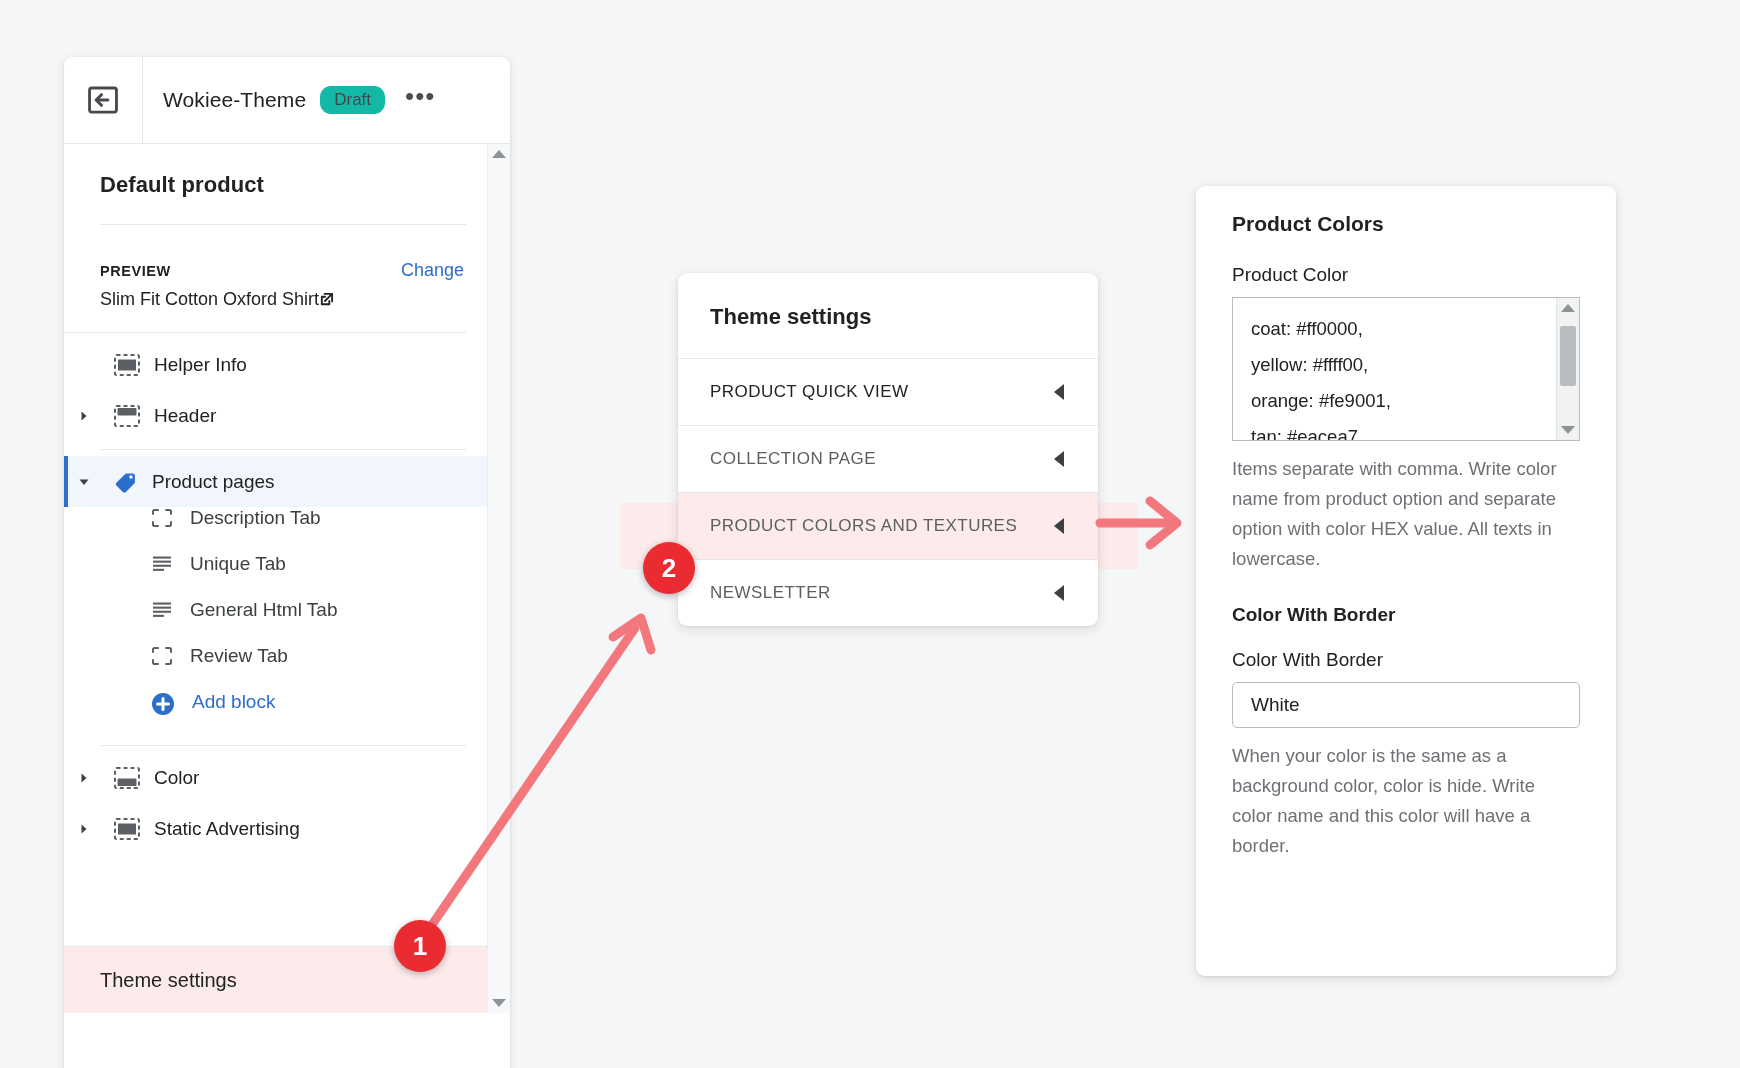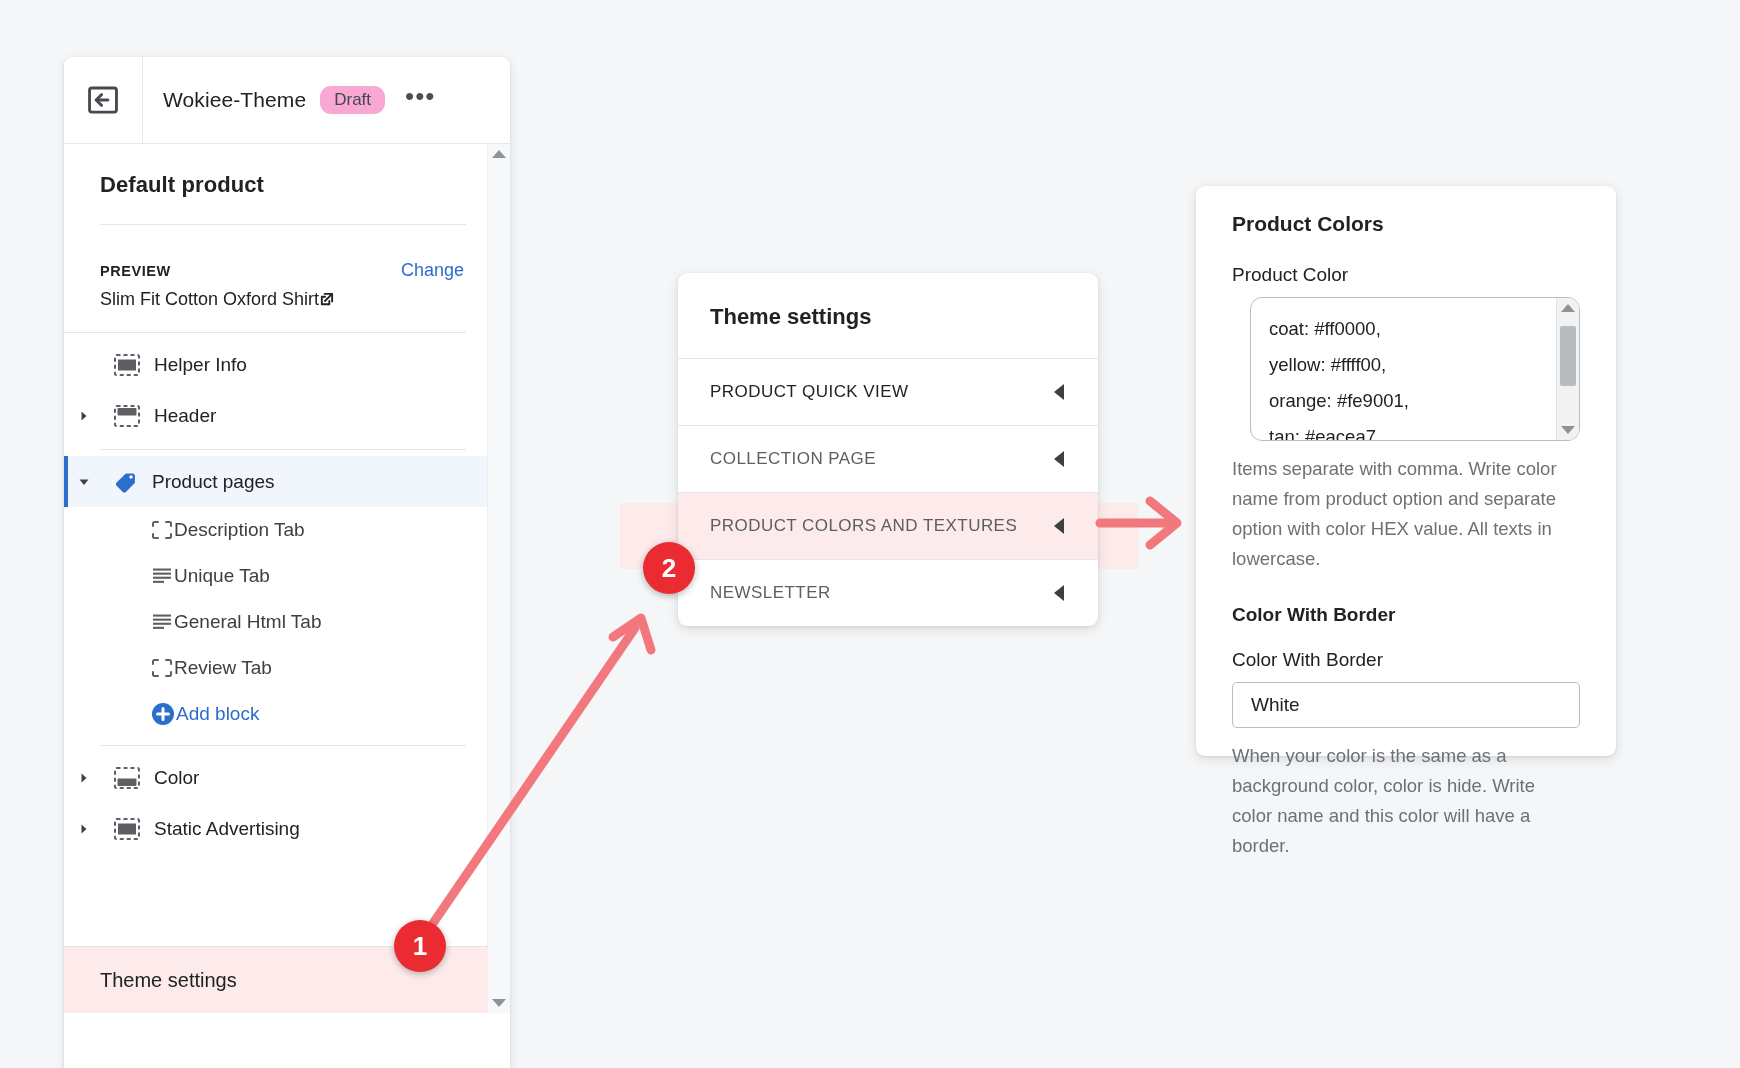--- a/index.html
+++ b/index.html
@@ -25,21 +25,21 @@
     border-bottom:1px solid #e6e8ea;background:#fff;
   }
   .back-cell{
     width:78px;display:flex;align-items:center;justify-content:center;
     border-right:1px solid #e6e8ea;
   }
   .back-icon{width:34px;height:34px;display:block;}
   .topbar-right{flex:1;display:flex;align-items:center;padding-left:20px;gap:14px;}
   .theme-name{font-size:21px;color:#202223;letter-spacing:.1px;}
   .draft-badge{
-    background:#f9a8d4;color:#41474d;border-radius:11px;
+    background:#14b8a6;color:#41474d;border-radius:11px;
     padding:4px 14px;font-size:17px;line-height:1.2;
   }
   .dots{
     font-size:26px;color:#4b4f53;letter-spacing:1px;line-height:.6;
     padding-bottom:6px;margin-left:6px;cursor:pointer;
   }
 
   .ed-body{position:relative;height:869px;}
 
   .panel-scroll{
@@ -79,21 +79,21 @@
   .nav-label{font-size:19px;color:#202223;font-weight:normal;}
   .nav-item.sel{background:#f1f6fd;}
   .nav-item.sel::before{
     content:"";position:absolute;left:0;top:0;bottom:0;width:4px;background:#2c6ecb;
   }
   .nav-item.sel .nav-label{color:#202223;}
   .sect-icon{width:26px;height:22px;display:block;}
   .tag-icon{width:24px;height:24px;display:block;}
 
   .sub-item{
-    display:flex;align-items:center;height:46px;padding-left:86px;cursor:pointer;
+    display:flex;height:46px;padding-left:86px;gap:16px;cursor:pointer;
   }
   .sub-label{font-size:19px;color:#3c4043;}
   .sub-icon{width:24px;height:22px;display:block;}
   .add-label{font-size:19px;color:#2c6ecb;}
   .plus-icon{width:26px;height:26px;display:block;}
 
   .hr3{height:1px;background:#e4e6e8;margin:8px 22px 6px 36px;}
 
   
   .theme-settings-row{
@@ -136,30 +136,30 @@
   
   .hl-bleed{
     position:absolute;left:620px;top:503px;width:60px;height:66px;background:#fdeaea;
   }
   .hl-bleed-r{
     position:absolute;left:1098px;top:503px;width:40px;height:66px;background:#fdeaea;
   }
 
   
   .right-card{
-    position:absolute;left:1196px;top:186px;width:420px;height:570px;
+    position:absolute;left:1196px;top:186px;width:420px;height:790px;
     background:#ffffff;border-radius:9px;
     box-shadow:0 3px 12px rgba(23,24,24,.12),0 1px 3px rgba(23,24,24,.08);
     padding:0 36px;box-sizing:border-box;
   }
   .rc-title{font-size:21px;font-weight:bold;color:#202223;padding-top:26px;}
   .rc-label{font-size:19px;color:#202223;margin-top:28px;}
   .ta-wrap{
     margin-top:11px;position:relative;height:142px;
-    border:1px solid #babec3;border-radius:12px;background:#fff;overflow:hidden;margin-left:18px;
+    border:1px solid #babec3;border-radius:0;background:#fff;overflow:hidden;
   }
   .ta-lines{padding:13px 0 0 18px;}
   .ta-line{font-size:18.5px;color:#202223;line-height:36px;white-space:nowrap;}
   .ta-scroll{
     position:absolute;right:0;top:0;bottom:0;width:22px;background:#f1f2f3;
     border-left:1px solid #e2e4e6;
     display:flex;flex-direction:column;align-items:center;justify-content:space-between;
   }
   .ta-thumb{position:absolute;left:3px;right:3px;top:28px;height:60px;background:#b9bcbe;border-radius:2px;}
   .helptext{font-size:18.5px;color:#6d7175;line-height:30px;margin-top:13px;}

